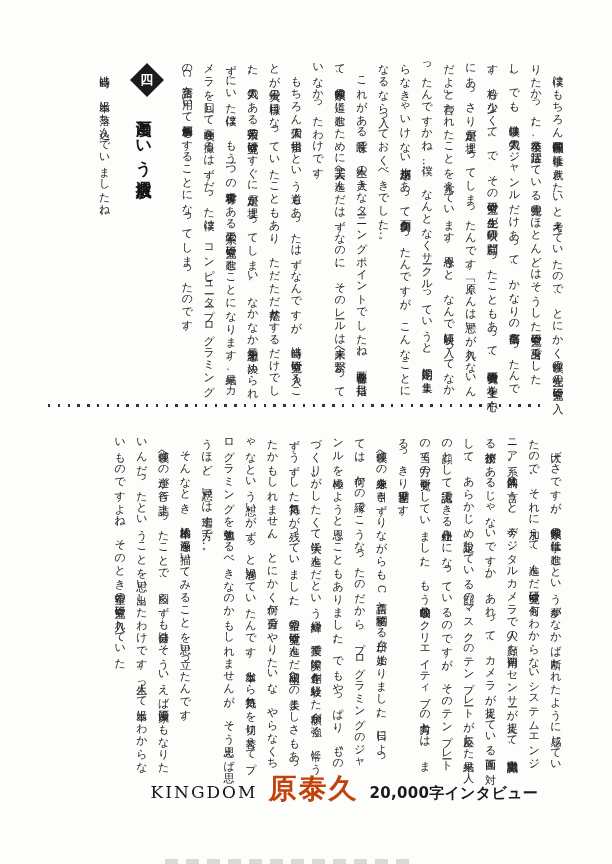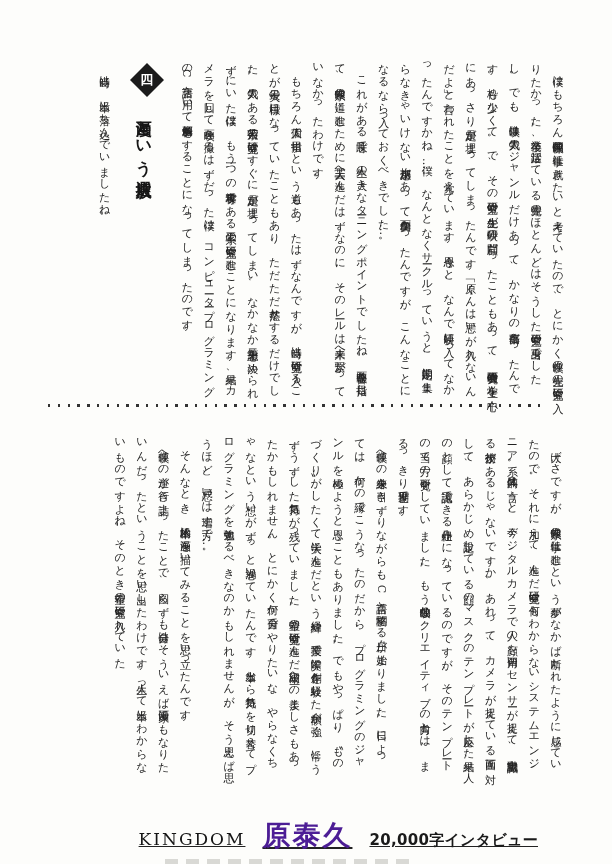--- a/index.html
+++ b/index.html
@@ -54,30 +54,29 @@
   
   .dotted-sep{
     position:absolute;
     top:404px;left:48px;
     width:492px;height:2.5px;
     background:repeating-linear-gradient(90deg,#333 0 2.4px,transparent 2.4px 9.8px);
   }
   
   .footer{
     position:absolute;
-    top:817px;right:74px;
-    display:flex;align-items:baseline;gap:17px;
+    top:770px;right:74px;
+    display:flex;align-items:baseline;gap:11px;
     white-space:nowrap;
-    text-decoration:underline;
   }
   .footer-series{
     font-size:17px;letter-spacing:2px;color:#151515;
   }
   .footer-author{
-    font-size:28px;font-weight:700;color:#4c1d95;
+    font-size:28px;font-weight:700;color:#c2410c;
     letter-spacing:2px;
   }
   .footer-label{
     font-family:"DejaVu Sans","Liberation Sans",sans-serif;
     font-size:15px;font-weight:700;color:#1a1a1a;
     letter-spacing:0.3px;
   }
   
   .edge-hint{
     position:absolute;

